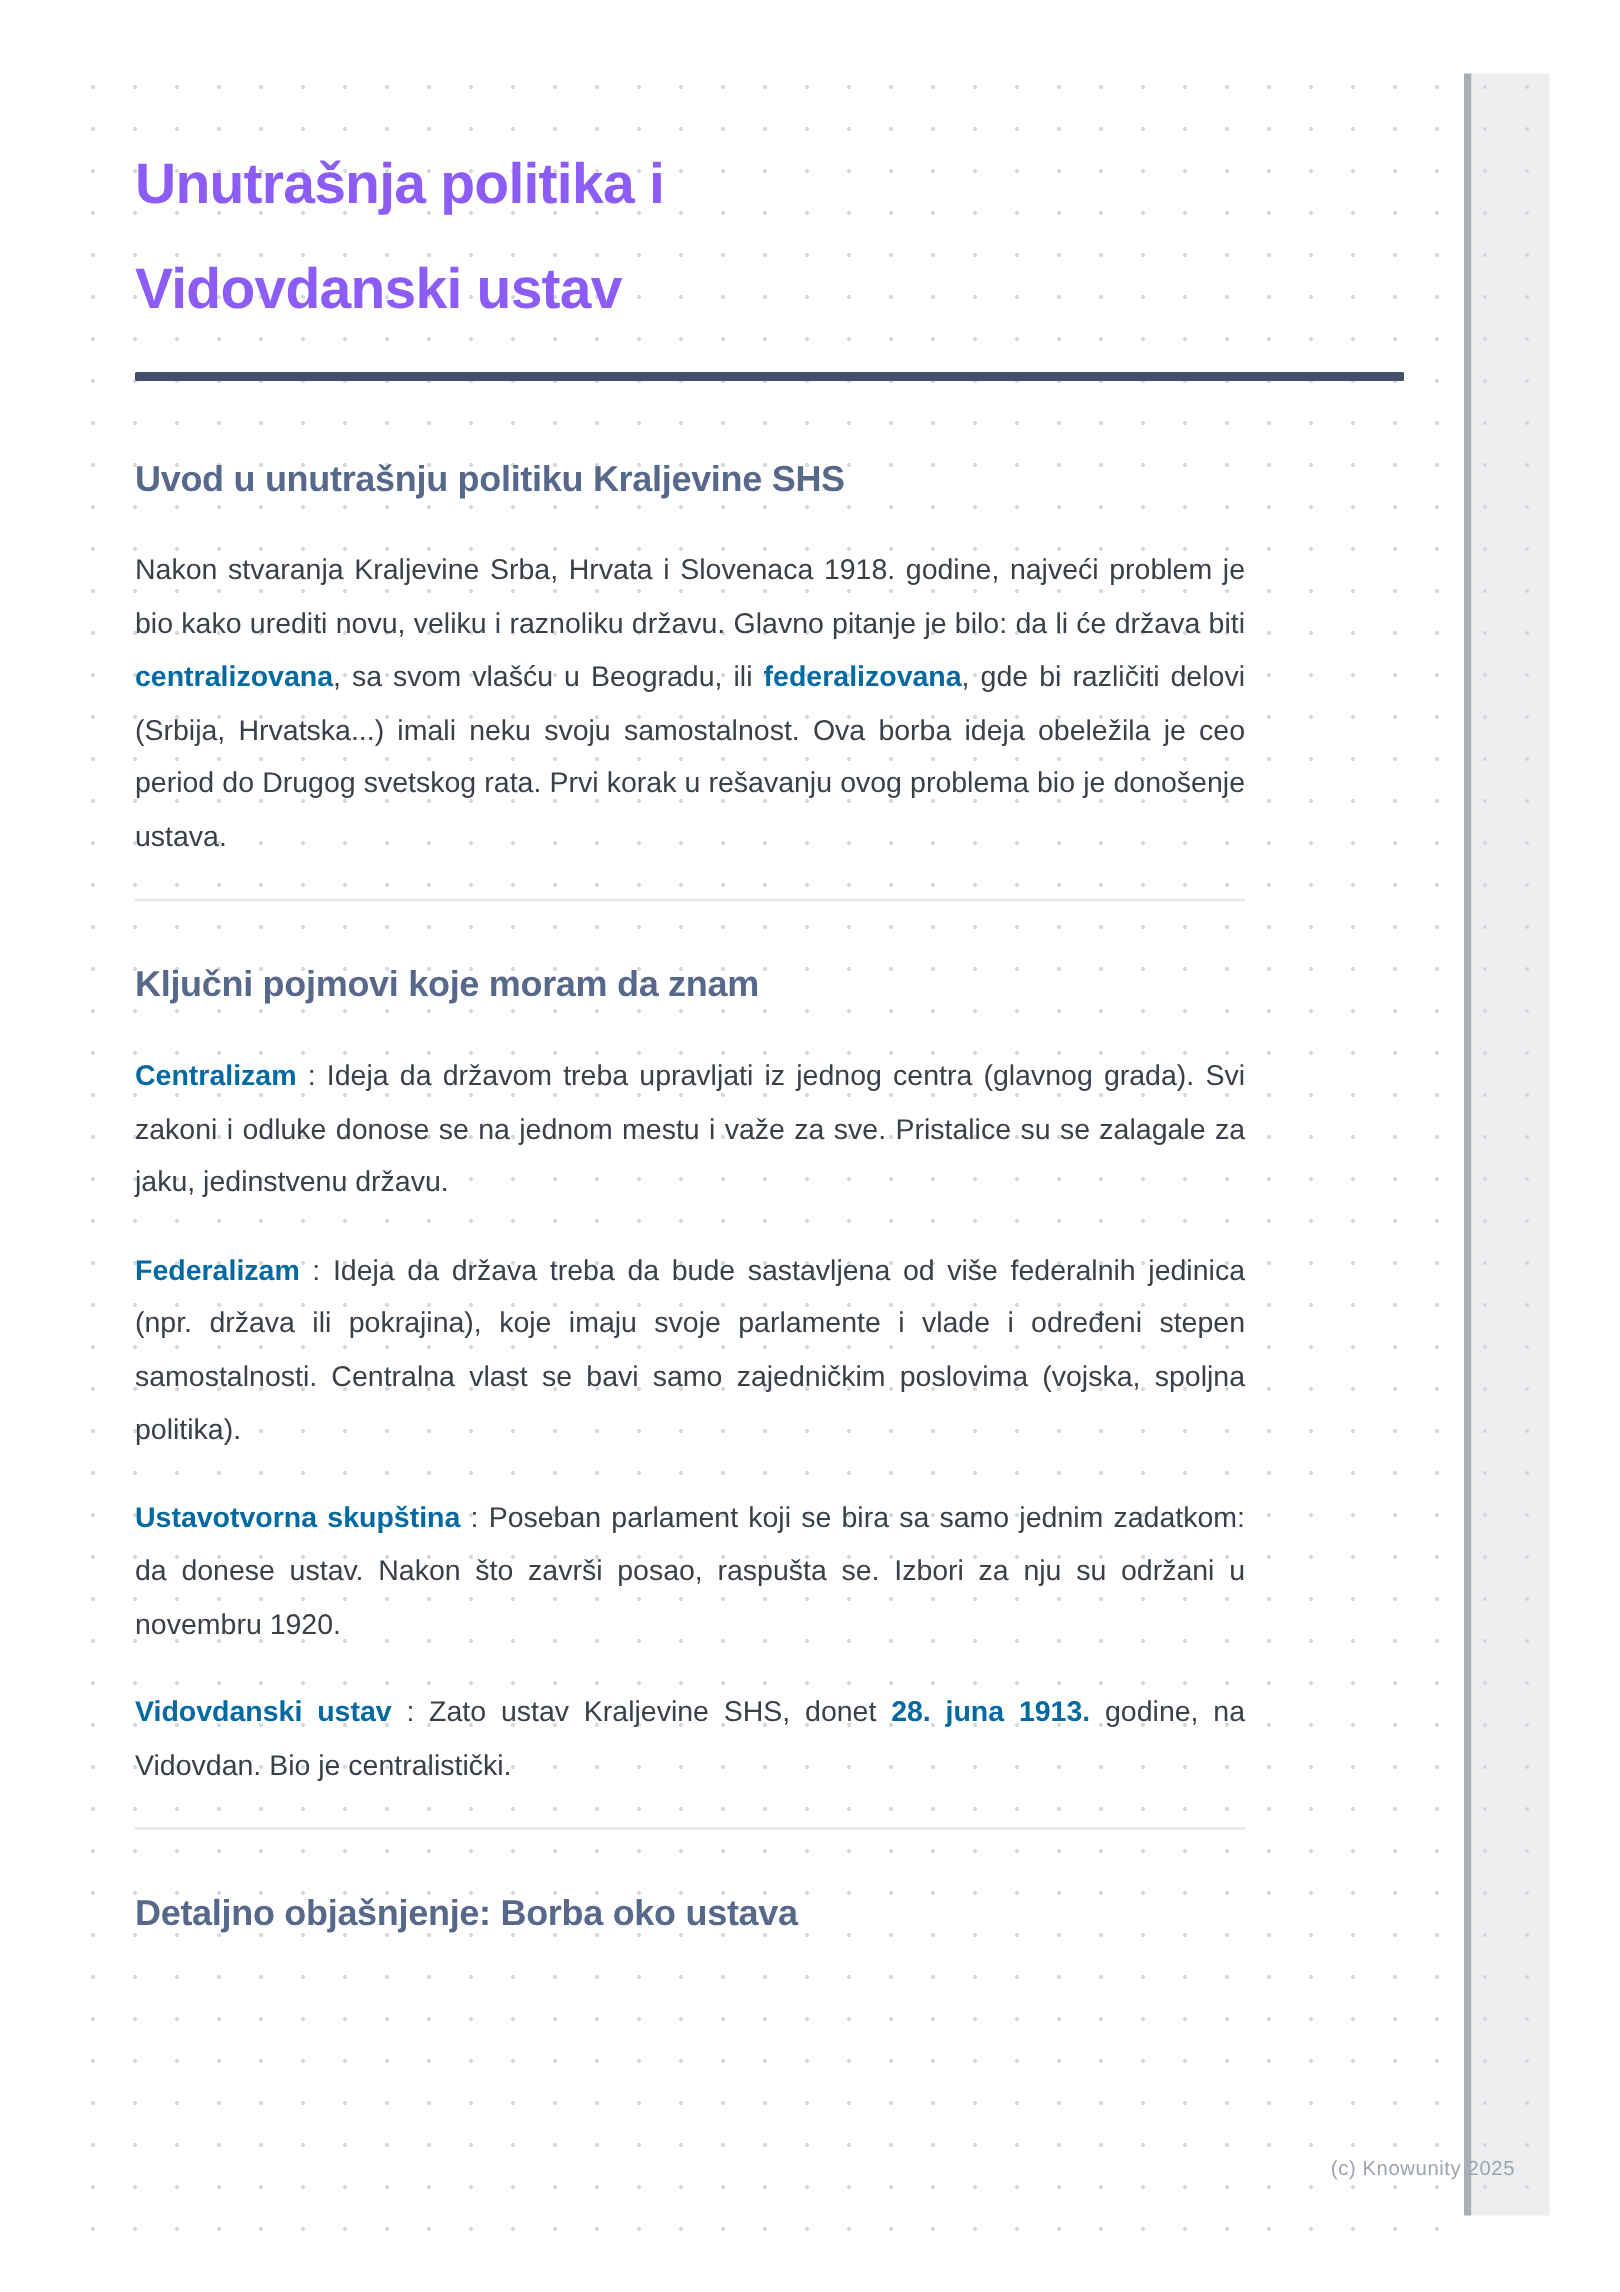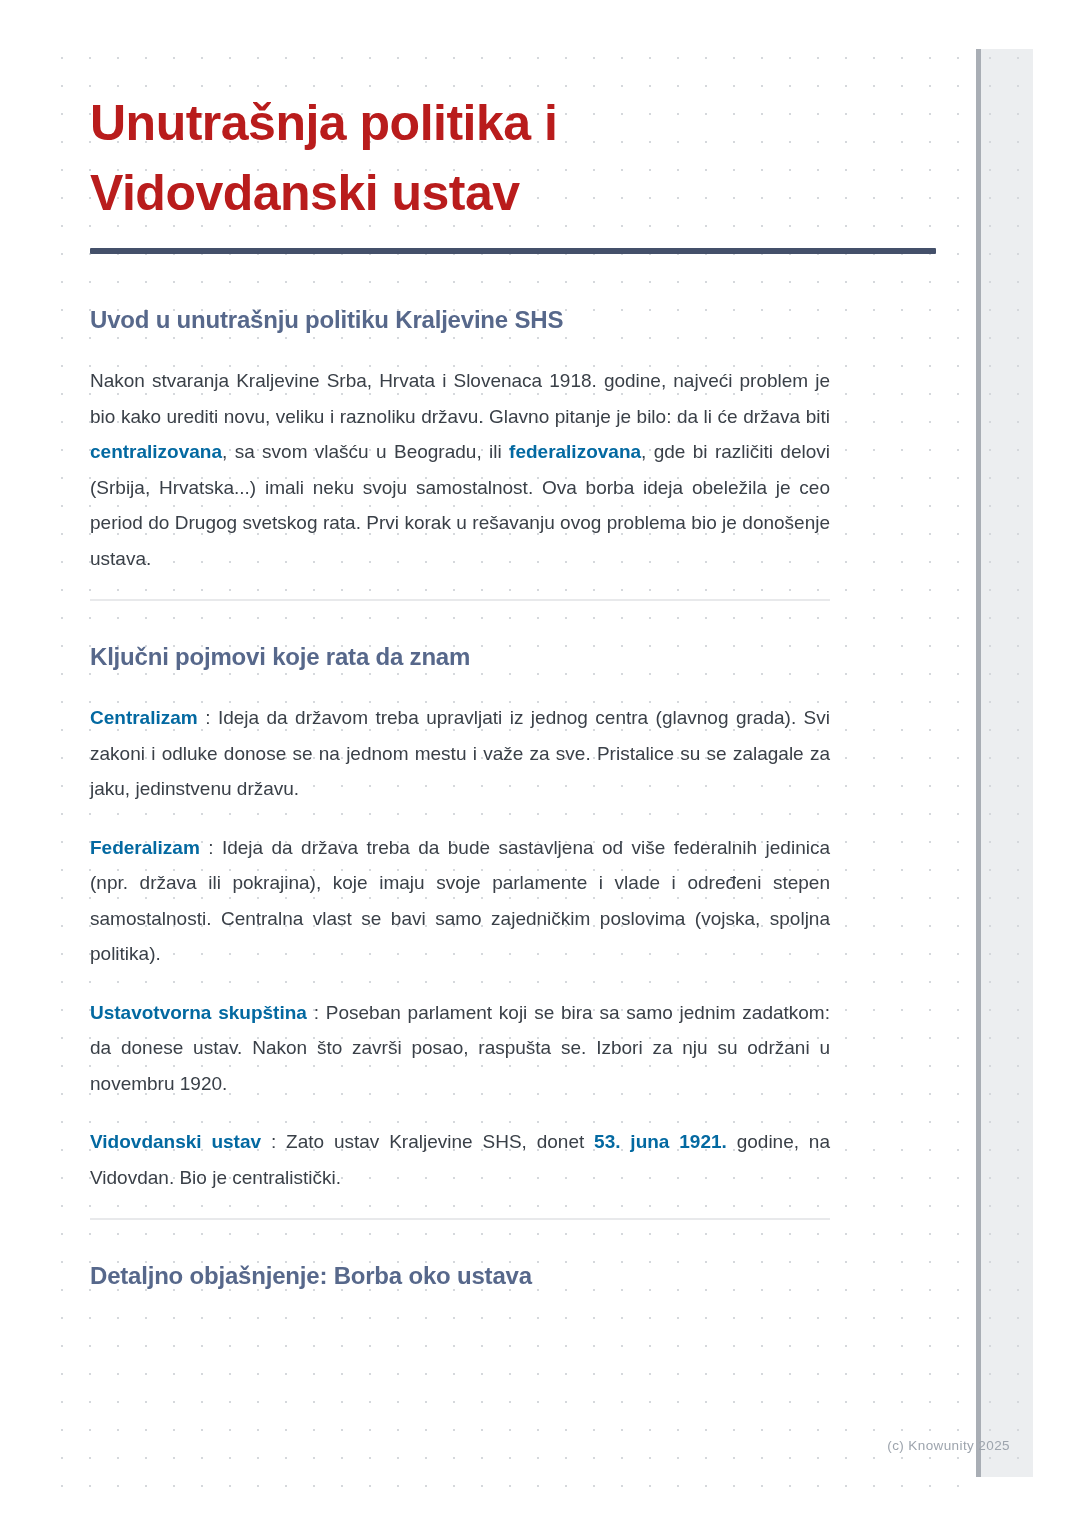--- a/index.html
+++ b/index.html
@@ -27,25 +27,25 @@
     top: 44px;
     width: 928px;
     height: 1446px;
   }
   
   .page-title {
     position: absolute;
     left: 90px;
     top: 88px;
     margin: 0;
-    font-size: 50px;
+    font-size: 38px;
     line-height: 70px;
     font-weight: 700;
     letter-spacing: -0.5px;
-    color: #b91c1c;
+    color: #8b5cf6;
   }
   .page-title span { display: block; }
   .title-rule {
     position: absolute;
     left: 90px;
     top: 248px;
     width: 846px;
     height: 6px;
     background: #44506a;
     border-radius: 1px;
@@ -125,25 +125,25 @@
     <span>Unutrašnja politika i</span>
     <span>Vidovdanski ustav</span>
   </h1>
 
   <div class="title-rule"></div>
 
   <main class="content">
       <h2 class="section-heading">Uvod u unutrašnju politiku Kraljevine SHS</h2>
       <p class="paragraph"><span class="regular">Nakon stvaranja Kraljevine Srba, Hrvata i Slovenaca 1918. godine, najveći problem je bio kako urediti novu, veliku i raznoliku državu. Glavno pitanje je bilo: da li će država biti </span><span class="bold">centralizovana</span><span class="regular">, sa svom vlašću u Beogradu, ili </span><span class="bold">federalizovana</span><span class="regular">, gde bi različiti delovi (Srbija, Hrvatska...) imali neku svoju samostalnost. Ova borba ideja obeležila je ceo period do Drugog svetskog rata. Prvi korak u rešavanju ovog problema bio je donošenje ustava.</span></p>
       <div class="divider"></div>
-      <h2 class="section-heading">Ključni pojmovi koje rata da znam</h2>
+      <h2 class="section-heading">Ključni pojmovi koje moram da znam</h2>
       <p class="paragraph"><span class="bold">Centralizam</span><span class="regular"> : Ideja da državom treba upravljati iz jednog centra (glavnog grada). Svi zakoni i odluke donose se na jednom mestu i važe za sve. Pristalice su se zalagale za jaku, jedinstvenu državu.</span></p>
       <p class="paragraph"><span class="bold">Federalizam</span><span class="regular"> : Ideja da država treba da bude sastavljena od više federalnih jedinica (npr. država ili pokrajina), koje imaju svoje parlamente i vlade i određeni stepen samostalnosti. Centralna vlast se bavi samo zajedničkim poslovima (vojska, spoljna politika).</span></p>
       <p class="paragraph"><span class="bold">Ustavotvorna skupština</span><span class="regular"> : Poseban parlament koji se bira sa samo jednim zadatkom: da donese ustav. Nakon što završi posao, raspušta se. Izbori za nju su održani u novembru 1920.</span></p>
-      <p class="paragraph"><span class="bold">Vidovdanski ustav</span><span class="regular"> : Zato ustav Kraljevine SHS, donet </span><span class="bold">53. juna 1921.</span><span class="regular"> godine, na Vidovdan. Bio je centralistički.</span></p>
+      <p class="paragraph"><span class="bold">Vidovdanski ustav</span><span class="regular"> : Zato ustav Kraljevine SHS, donet </span><span class="bold">28. juna 1913.</span><span class="regular"> godine, na Vidovdan. Bio je centralistički.</span></p>
       <div class="divider"></div>
       <h2 class="section-heading">Detaljno objašnjenje: Borba oko ustava</h2>
     </main>
 
   <div class="scrollbar"></div>
 
   <div class="next-page-strip">
     <div class="dots"></div>
   </div>
 

